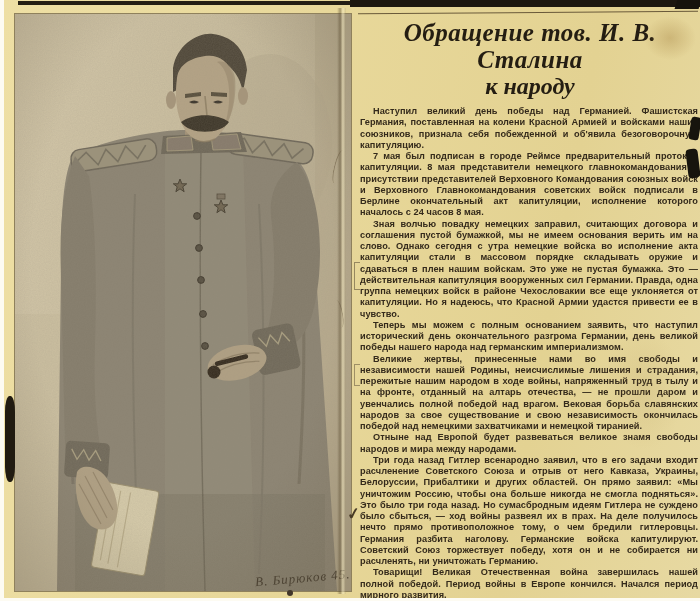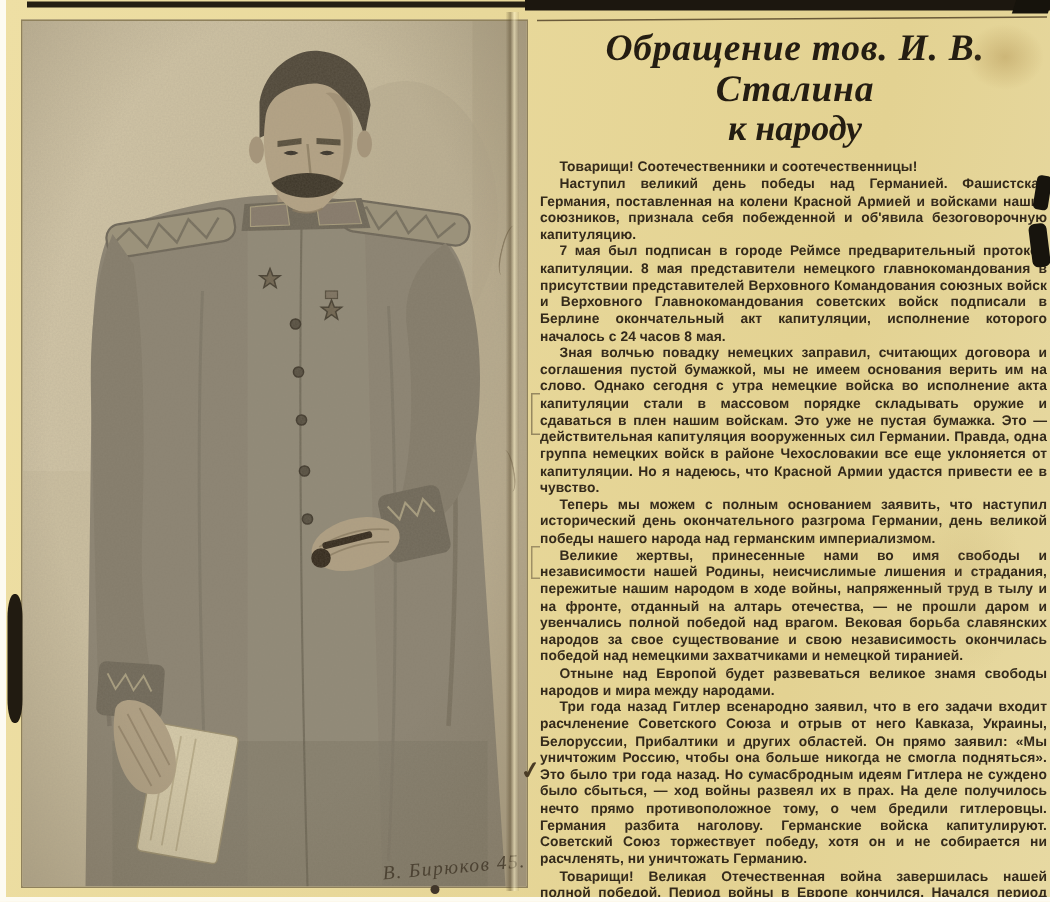--- a/index.html
+++ b/index.html
@@ -194,21 +194,20 @@
 
   <div class="right-page">
     <div class="rule-top"></div>
 
     <div class="title-block">
       <div class="title-line1">Обращение тов. И. В. Сталина</div>
       <div class="title-line2">к народу</div>
     </div>
 
     <div class="body-text">
-      <p>Товарищи! Соотечественники и соотечественницы!</p>
       <p>Наступил великий день победы над Германией. Фашистская Германия, поставленная на колени Красной Армией и войсками наших союзников, признала себя побежденной и об'явила безоговорочную капитуляцию.</p>
       <p>7 мая был подписан в городе Реймсе предварительный протокол капитуляции. 8 мая представители немецкого главнокомандования в присутствии представителей Верховного Командования союзных войск и Верховного Главнокомандования советских войск подписали в Берлине окончательный акт капитуляции, исполнение которого началось с 24 часов 8 мая.</p>
       <p>Зная волчью повадку немецких заправил, считающих договора и соглашения пустой бумажкой, мы не имеем основания верить им на слово. Однако сегодня с утра немецкие войска во исполнение акта капитуляции стали в массовом порядке складывать оружие и сдаваться в плен нашим войскам. Это уже не пустая бумажка. Это — действительная капитуляция вооруженных сил Германии. Правда, одна группа немецких войск в районе Чехословакии все еще уклоняется от капитуляции. Но я надеюсь, что Красной Армии удастся привести ее в чувство.</p>
       <p>Теперь мы можем с полным основанием заявить, что наступил исторический день окончательного разгрома Германии, день великой победы нашего народа над германским империализмом.</p>
       <p>Великие жертвы, принесенные нами во имя свободы и независимости нашей Родины, неисчислимые лишения и страдания, пережитые нашим народом в ходе войны, напряженный труд в тылу и на фронте, отданный на алтарь отечества, — не прошли даром и увенчались полной победой над врагом. Вековая борьба славянских народов за свое существование и свою независимость окончилась победой над немецкими захватчиками и немецкой тиранией.</p>
       <p>Отныне над Европой будет развеваться великое знамя свободы народов и мира между народами.</p>
       <p>Три года назад Гитлер всенародно заявил, что в его задачи входит расчленение Советского Союза и отрыв от него Кавказа, Украины, Белоруссии, Прибалтики и других областей. Он прямо заявил: «Мы уничтожим Россию, чтобы она больше никогда не смогла подняться». Это было три года назад. Но сумасбродным идеям Гитлера не суждено было сбыться, — ход войны развеял их в прах. На деле получилось нечто прямо противоположное тому, о чем бредили гитлеровцы. Германия разбита наголову. Германские войска капитулируют. Советский Союз торжествует победу, хотя он и не собирается ни расчленять, ни уничтожать Германию.</p>
       <p>Товарищи! Великая Отечественная война завершилась нашей полной победой. Период войны в Европе кончился. Начался период мирного развития.</p>
 
     </div>

